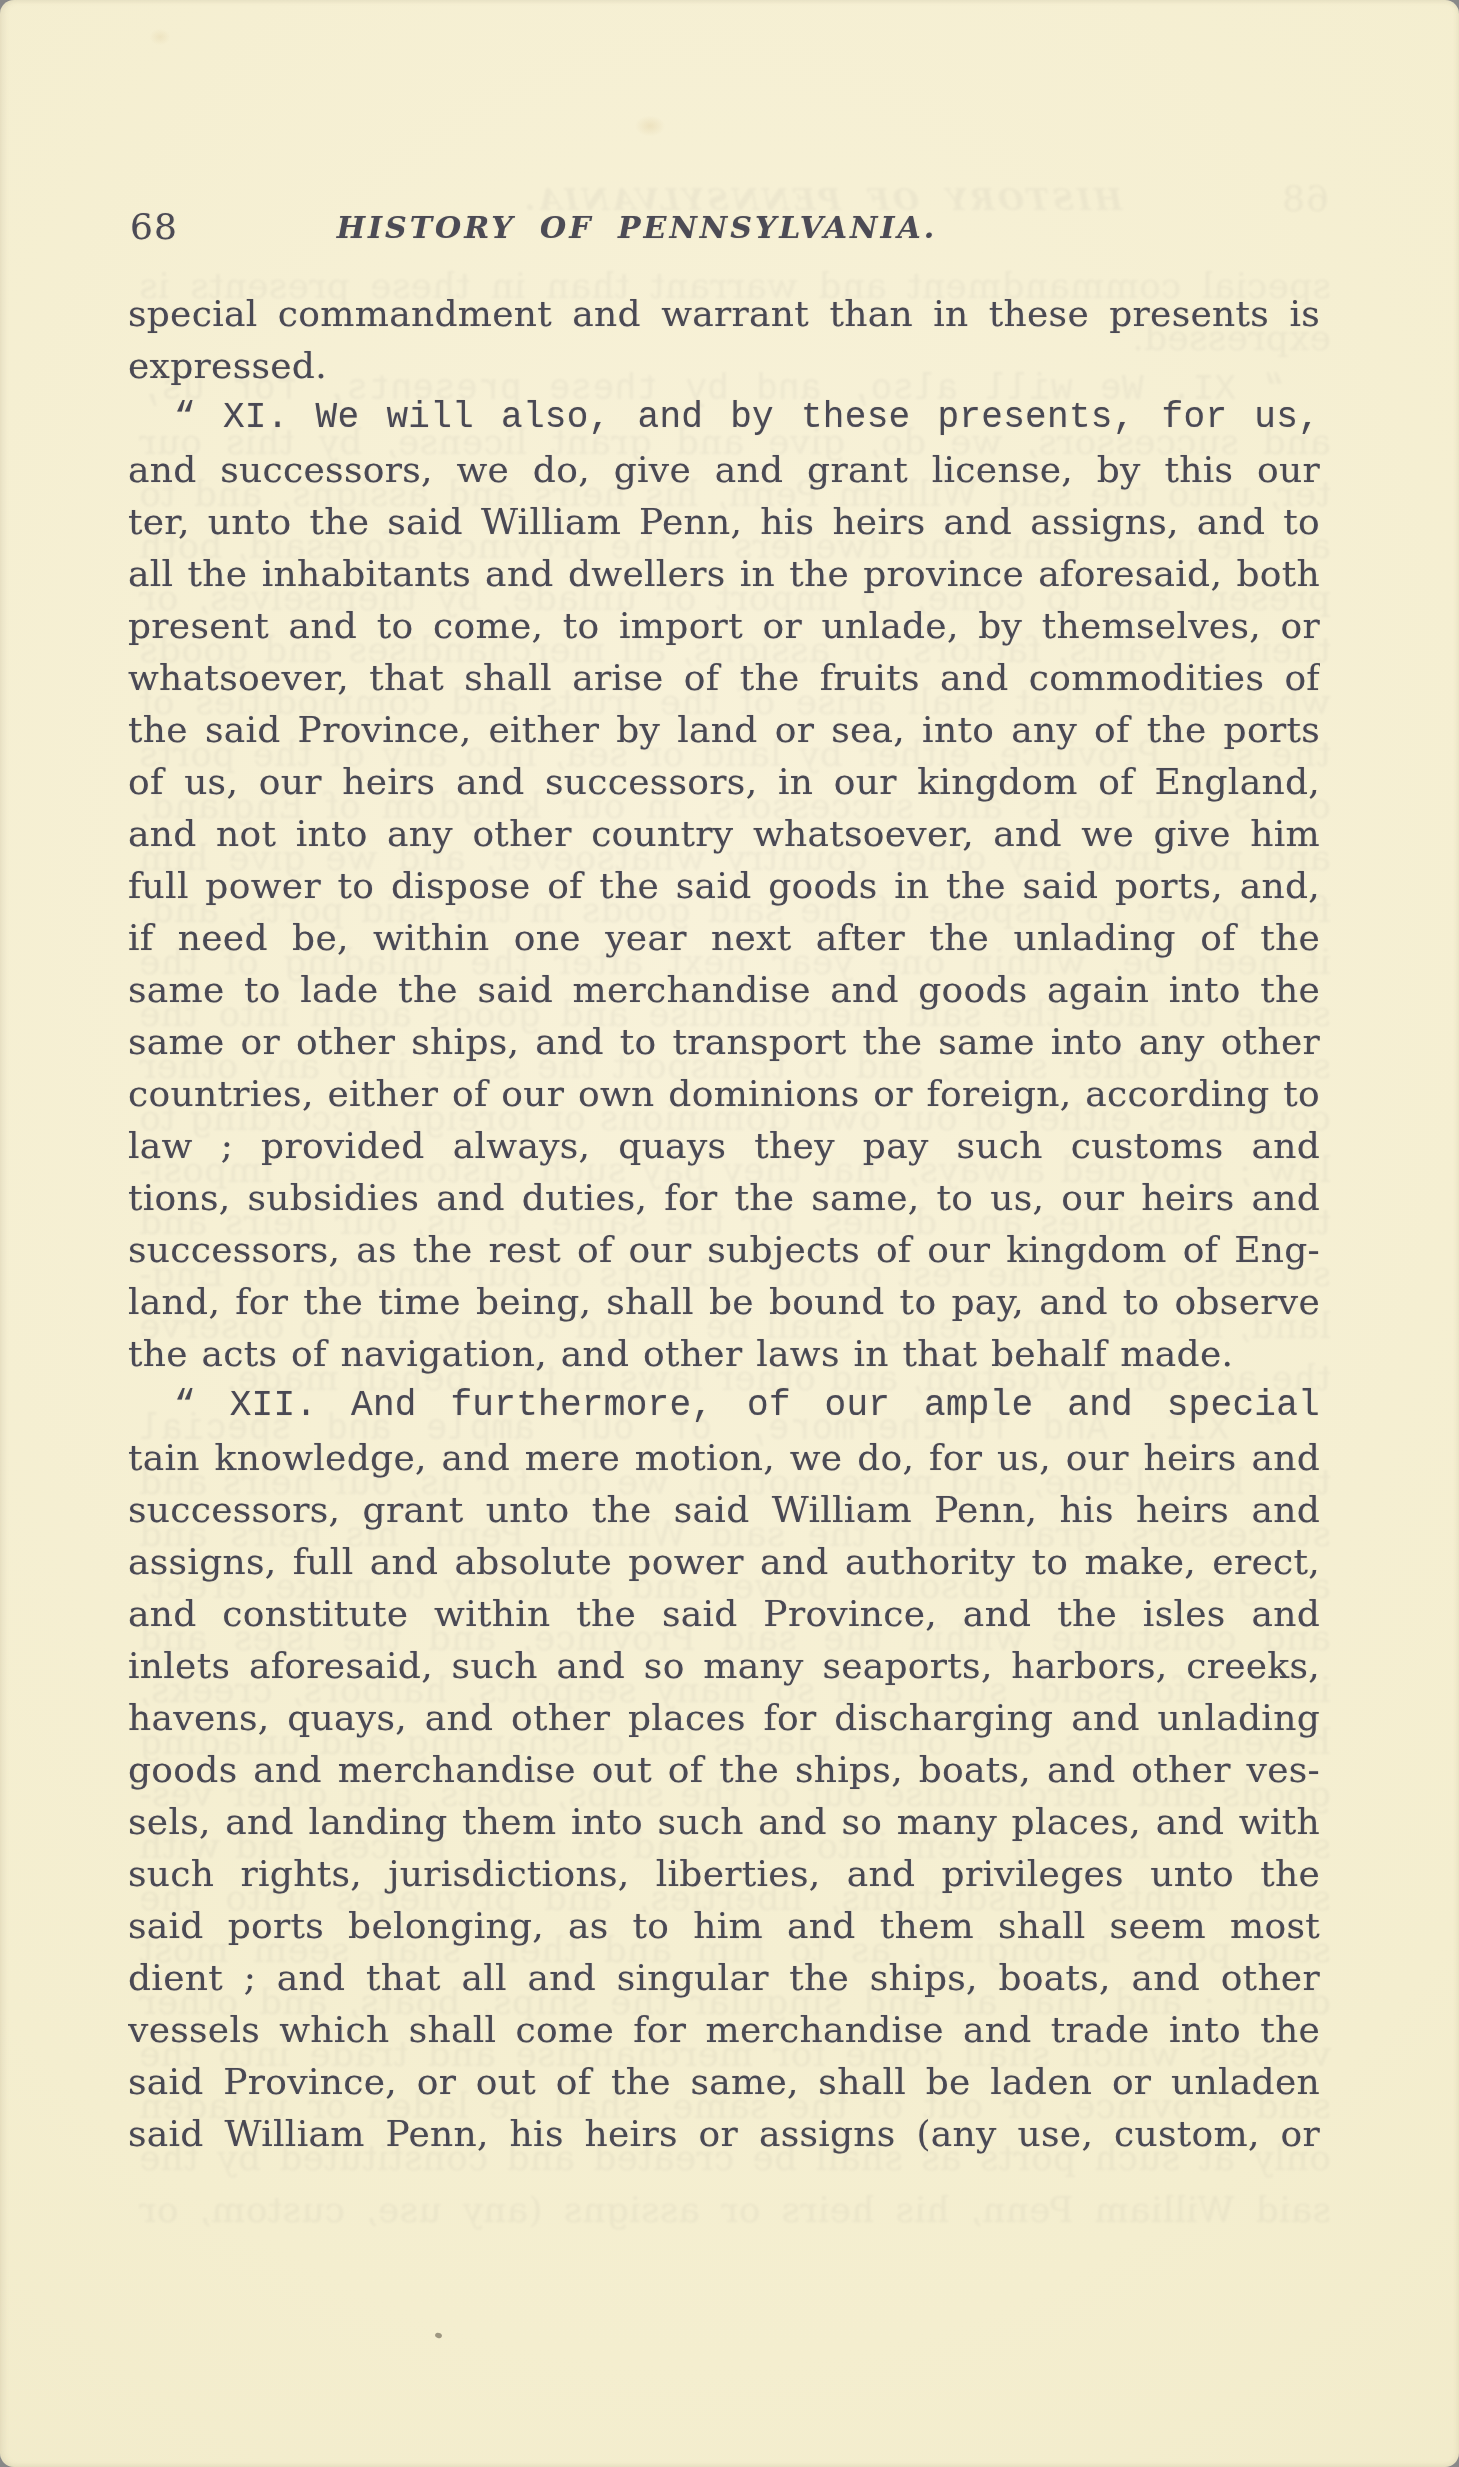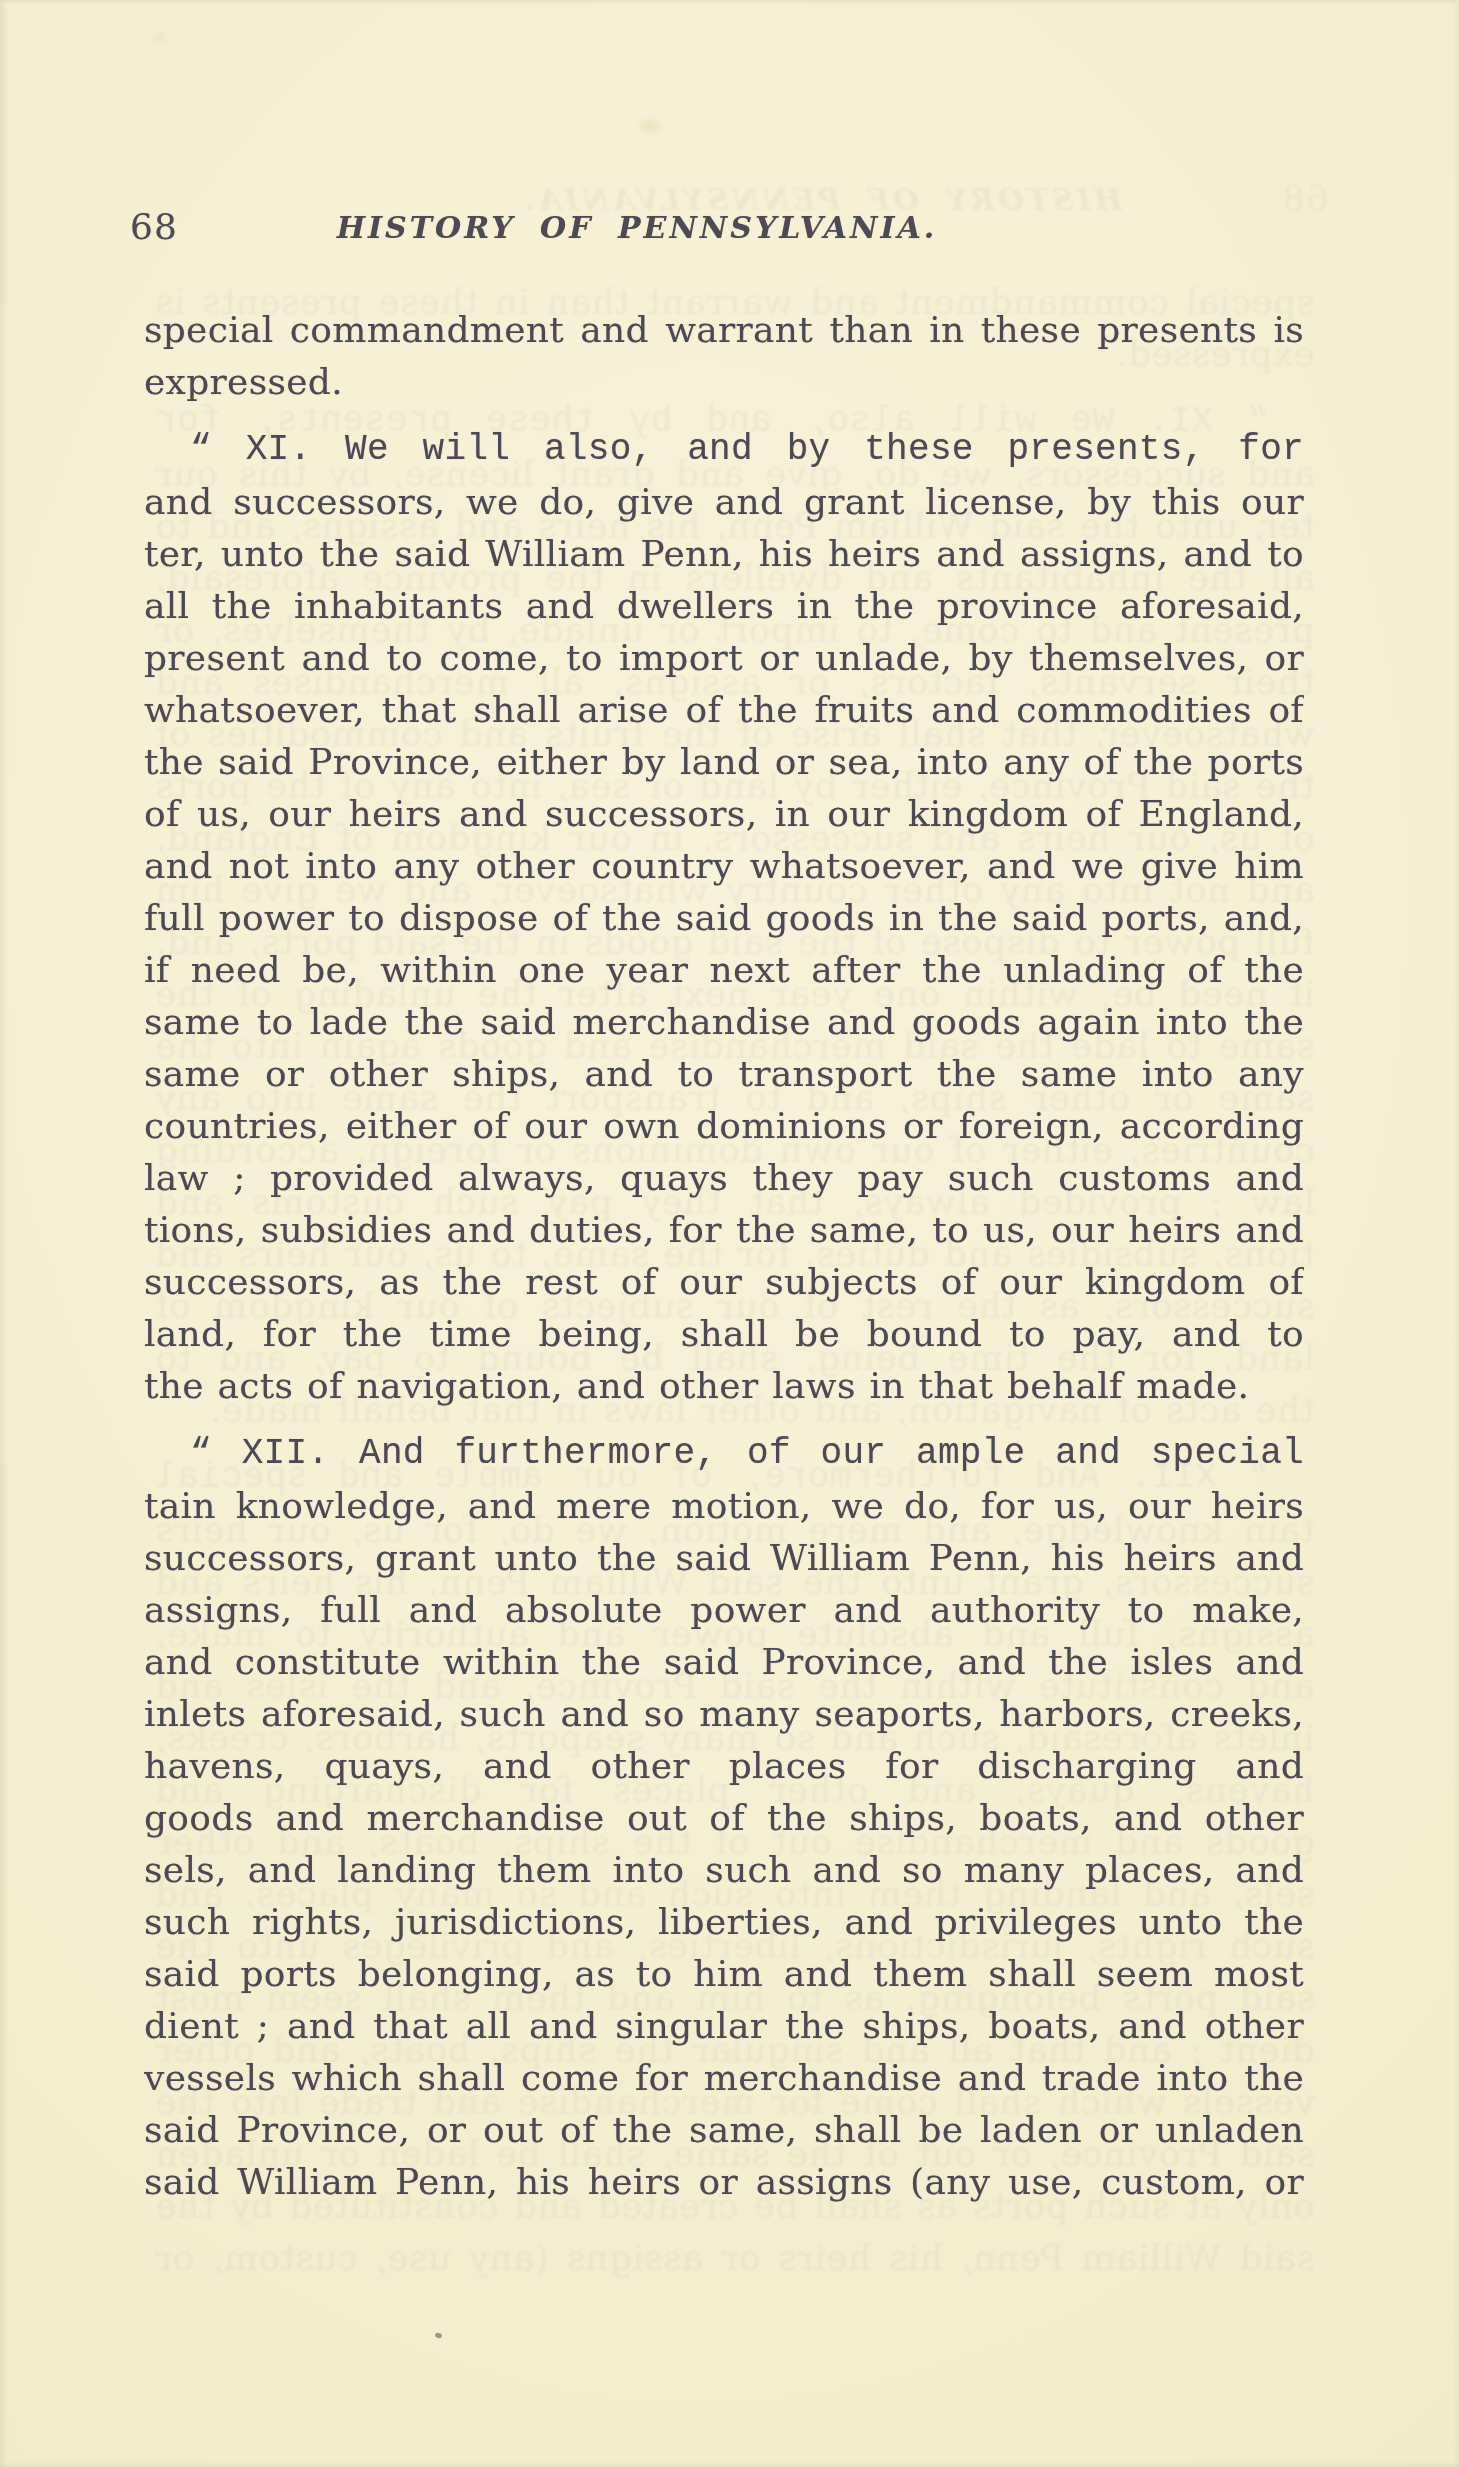--- a/index.html
+++ b/index.html
@@ -5,20 +5,21 @@
   html, body { margin: 0; padding: 0; background: #888; }
   .page {
     position: relative;
     width: 1459px;
     height: 2467px;
     overflow: hidden;
     background: #f4eecd;
     background-image: radial-gradient(140% 115% at 48% 36%, #f8f2da 0%, #f4eecf 52%, #efe8c5 88%, #ece4bf 100%);
     font-family: "DejaVu Serif", "Liberation Serif", serif;
     box-shadow: inset 3px 0 6px rgba(120,110,80,0.12), inset -2px 0 5px rgba(120,110,80,0.08);
+    border-radius: 14px;
   }
 
   
   #ghost {
     position: absolute; inset: 0;
     transform: scaleX(-1) translateY(-28px);
     opacity: 0.05;
     filter: blur(1.2px);
     pointer-events: none;
   }
@@ -45,21 +46,21 @@
 
   .textblock {
     position: absolute;
     left: 128px; top: 288px;
     width: 1192px;
     font-size: 36px;
     line-height: 52px;
     color: #4a4954;
     text-shadow: 0 0 1px rgba(74,73,84,0.35);
   }
-  .para { margin: 16px; }
+  .para { margin: 0; }
   .line {
     height: 52px;
     overflow: hidden;
     text-align: justify;
     text-align-last: justify;
     letter-spacing: 0.3px;
     word-spacing: 2px;
   }
   .line.noj { text-align-last: left; }
   .line.indent { text-indent: 46px; font-family: Liberation Mono, monospace; }

